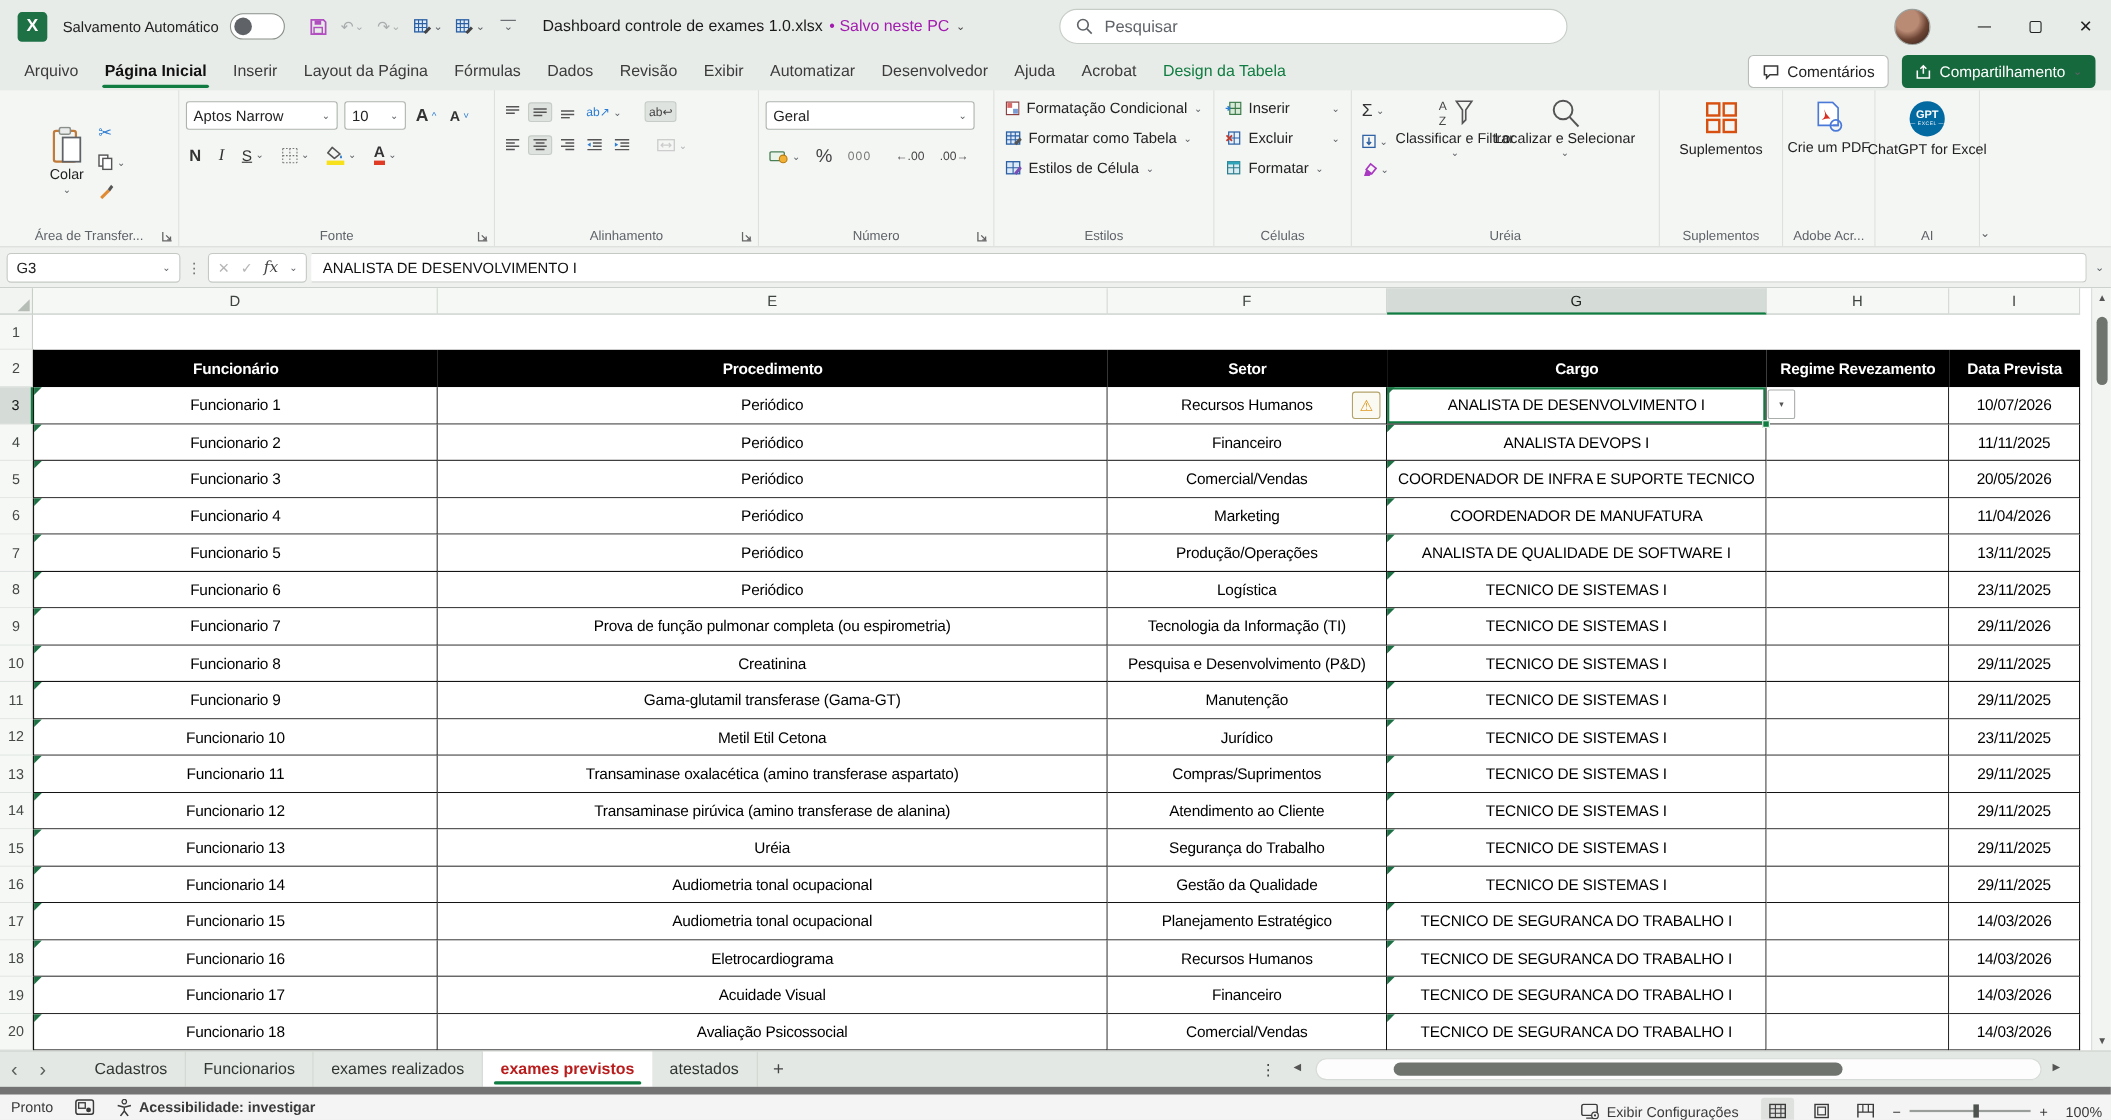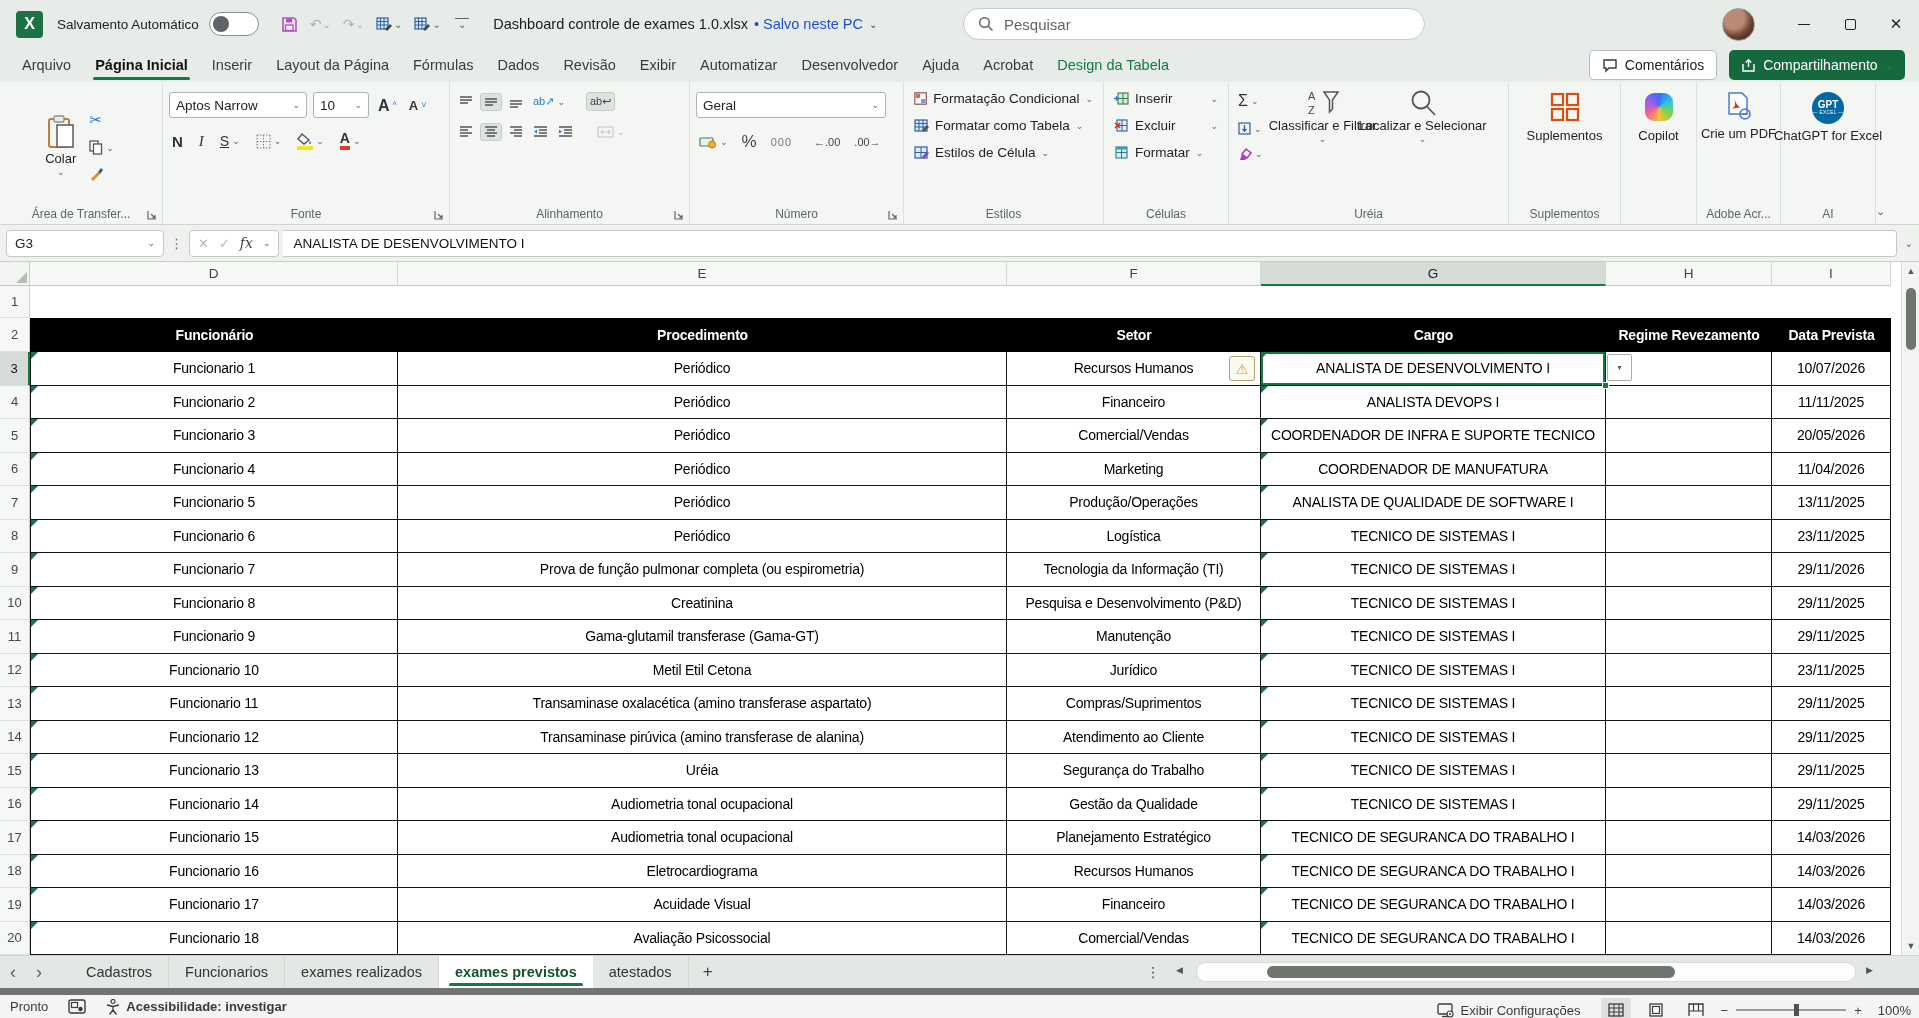--- a/index.html
+++ b/index.html
@@ -23,21 +23,21 @@
     display:flex;align-items:center;justify-content:center;font-weight:bold;font-size:16px;}
   .autosave-lbl{font-size:13.5px;color:#222;margin-right:10px;}
   .toggle{width:50px;height:24px;border:1px solid #8a8f8a;border-radius:12px;background:#fff;position:relative;margin-right:18px;}
   .toggle .knob{position:absolute;left:3px;top:3px;width:16px;height:16px;border-radius:50%;background:#5f6368;}
   .qat{display:flex;align-items:center;gap:4px;}
   .qat .btn{display:flex;align-items:center;padding:3px 4px;border-radius:4px;color:#5f6368;}
   .qat .chev{font-size:10px;color:#5f6368;margin-left:1px;}
   .disabled{opacity:.45;}
   .qat-sep-chev{border-top:1.5px solid #5f6368;font-size:10px;color:#5f6368;line-height:10px;padding:1px 3px;margin:0 6px;}
   .doc-title{display:flex;align-items:center;gap:6px;margin-left:18px;font-size:14.5px;color:#1a1a1a;white-space:nowrap;}
-  .doc-status{color:#1d4ed8;}
+  .doc-status{color:#a21caf;}
   .doc-dd{font-size:10px;color:#444;}
   .searchbox{position:absolute;left:963px;top:8px;width:462px;height:32px;background:#fff;border:1px solid #c6ccc6;
     border-radius:16px;display:flex;align-items:center;padding-left:14px;gap:10px;color:#5f6368;font-size:15px;}
   .tb-right{position:absolute;right:0;top:0;height:48px;display:flex;align-items:center;}
   .avatar{width:33px;height:33px;border-radius:50%;margin-right:26px;
     background:radial-gradient(circle at 35% 30%,#b98a74 0 35%,#6c4434 60%,#2e1c16 100%);border:1px solid #9b9f9b;}
   .winbtn{width:46px;height:48px;display:flex;align-items:center;justify-content:center;color:#222;}
   .minline{width:12px;border-top:1.5px solid #222;}
   .maxbox{width:11px;height:11px;border:1.5px solid #222;border-radius:2px;}
   .closeg{font-size:15px;}
@@ -121,21 +121,21 @@
   .warn-btn{position:absolute;right:5px;top:4px;width:26px;height:25px;background:#fbfaf2;border:1px solid #b3a36b;border-radius:3px;
     display:flex;align-items:center;justify-content:center;font-size:14px;color:#df9b27;z-index:2;}
   .vscroll{position:absolute;right:0;top:0;width:18px;height:693px;background:#f2f4f2;border-left:1px solid #d9ddd9;}
   .vscroll .arr{width:18px;height:18px;display:flex;align-items:center;justify-content:center;font-size:9px;color:#555;}
   .vscroll .arr.down{position:absolute;bottom:0;}
   .vthumb{position:absolute;left:4px;top:26px;width:10px;height:62px;background:#6f746f;border-radius:5px;}
   
   .sheetbar{height:33px;background:#e3e8e4;display:flex;align-items:center;position:relative;border-top:1px solid #cdd2cd;}
   .snav{color:#5a5f5a;font-size:18px;padding:0 10px;line-height:1;}
   .stab{padding:5px 16px;font-size:14.5px;color:#313531;position:relative;height:33px;display:flex;align-items:center;border-right:1px solid #d2d7d2;}
-  .stab.active{background:#fff;font-weight:bold;color:#14532d;border-right:none;}
+  .stab.active{background:#fff;font-weight:bold;color:#b91c1c;border-right:none;}
   .stab.active::after{content:"";position:absolute;left:10px;right:10px;bottom:3px;height:3px;background:var(--green);border-radius:2px;}
   .stab-add{font-size:17px;color:#444;padding:0 14px;}
   .sheet-kebab{position:absolute;left:1146px;color:#444;font-size:14px;}
   .hscroll-left{position:absolute;left:1176px;top:9px;font-size:9px;color:#555;}
   .hscroll{position:absolute;left:1196px;top:6px;width:660px;height:20px;background:#fdfdfd;border:1px solid #d7dbd7;border-radius:10px;}
   .hthumb{position:absolute;left:70px;top:3px;width:408px;height:12px;background:#6f746f;border-radius:6px;}
   .hscroll-right{position:absolute;left:1866px;top:9px;font-size:9px;color:#555;}
   
   .statusbar{height:30px;background:#f3f4f3;border-top:7px solid #737373;display:flex;align-items:center;font-size:13px;color:#3a3a3a;position:relative;}
   .sb-item{display:flex;align-items:center;gap:6px;padding:0 10px;height:30px;}
@@ -542,26 +542,20 @@
           <rect x="2" y="2" width="11" height="11" fill="none" stroke="#d8500f" stroke-width="2.2"></rect>
           <rect x="17" y="2" width="11" height="11" fill="none" stroke="#d8500f" stroke-width="2.2"></rect>
           <rect x="2" y="17" width="11" height="11" fill="none" stroke="#d8500f" stroke-width="2.2"></rect>
           <rect x="17" y="17" width="11" height="11" fill="none" stroke="#d8500f" stroke-width="2.2"></rect>
         </svg>
       <span class="two-line" style="margin-top:6px;">Suplementos</span>
     </div>
     <span class="rgroup-label">Suplementos</span>
   </div>
 
-  <div class="rgroup" style="width:76px;">
-    <div class="vstack" style="margin-top:5px;">
-      <span class="copilot-ic"></span>
-      <span class="two-line" style="margin-top:7px;">Copilot</span>
-    </div>
-  </div>
 
   <div class="rgroup" style="width:84px;">
     <div class="vstack" style="margin-top:4px;">
       <svg width="26" height="30" viewBox="0 0 26 30">
           <path d="M3 1 h13 l5 5 v16 h-18z" fill="#fff" stroke="#4a79d8" stroke-width="1.5"></path>
           <path d="M8 7 q3 7 -2 10 q6-2 8-1 q-4-4 -6-9" fill="#d93025"></path>
           <circle cx="19" cy="22" r="5" fill="none" stroke="#4a79d8" stroke-width="1.6"></circle>
           <path d="M16.5 22 h5" stroke="#4a79d8" stroke-width="1.6"></path>
         </svg>
       <span class="two-line" style="margin-top:4px;">Crie um PDF</span>

